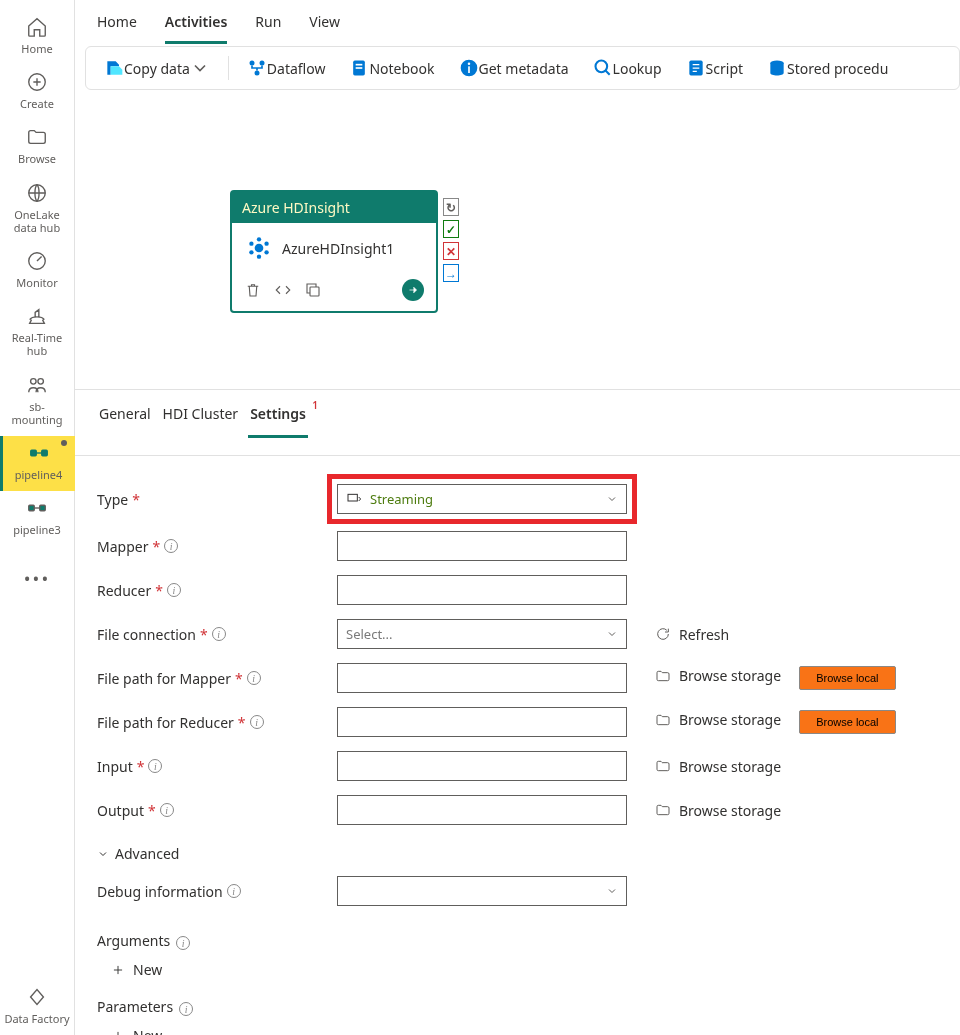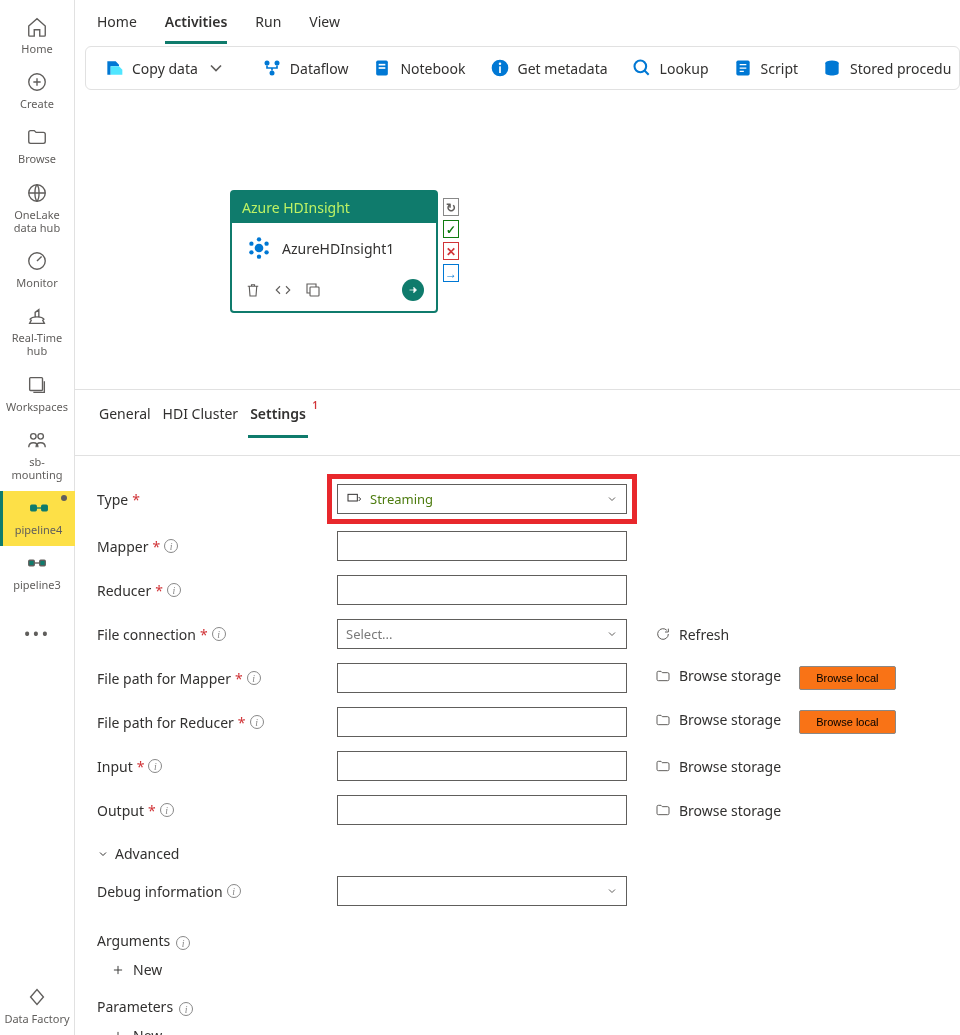--- a/index.html
+++ b/index.html
@@ -18,29 +18,29 @@
   
   .content { position: absolute; left: 75px; top: 0; right: 0; height: 1035px; }
   
   
   .top-menu { display: flex; gap: 28px; padding: 8px 22px 0; height: 40px; align-items: flex-start; }
   .top-menu-item { font-size: 14px; color: #323130; padding: 4px 0 10px; cursor: pointer; }
   .top-menu-item.active { font-weight: 600; border-bottom: 3px solid #0F7B6C; }
   
   
   .toolbar { display: flex; align-items: center; height: 44px; border: 1px solid #e1e1e1; border-radius: 6px; margin: 6px 0 0 10px; padding: 0 8px; gap: 4px; overflow: hidden; white-space: nowrap; }
-  .toolbar-item { display: flex; align-items: center; gap: 8px; padding: 6px 10px; font-size: 14px; cursor: pointer; color: #323130; }
+  .toolbar-item { display: flex; align-items: center; padding: 6px 10px; font-size: 14px; cursor: pointer; color: #323130; }
   .toolbar-item svg { width: 20px; height: 20px; flex: 0 0 20px; }
   .toolbar-sep { width: 1px; height: 24px; background: #e1e1e1; margin: 0 4px; }
   .chev { width: 12px; height: 12px; }
   
   
   .canvas { height: 300px; position: relative; border-bottom: 1px solid #e1e1e1; }
   .node { position: absolute; left: 155px; top: 100px; width: 208px; border: 2px solid #0F7B6C; border-radius: 4px; background: #fff; }
-  .node-header { background: #0F7B6C; color: #bef264; padding: 6px 10px; font-size: 14px; }
+  .node-header { background: #0F7B6C; color: #fef9c3; padding: 6px 10px; font-size: 14px; }
   .node-body { display: flex; align-items: center; gap: 10px; padding: 12px 14px; font-size: 14px; }
   .node-body svg { width: 26px; height: 26px; }
   .node-footer { display: flex; align-items: center; gap: 12px; padding: 6px 12px 10px; }
   .node-footer svg { width: 18px; height: 18px; cursor: pointer; stroke: #605e5c; fill: none; stroke-width: 1.5; }
   .node-footer .spacer { flex: 1; }
   .node-run { width: 22px; height: 22px; background: #0F7B6C; border-radius: 50%; display: flex; align-items: center; justify-content: center; cursor: pointer; }
   .node-run svg { stroke: #fff; fill: #fff; width: 12px; height: 12px; }
   .ports { position: absolute; left: 368px; top: 108px; display: flex; flex-direction: column; gap: 4px; }
   .port { width: 16px; height: 18px; border: 1px solid #888; background: #fff; display: flex; align-items: center; justify-content: center; font-size: 12px; font-weight: bold; cursor: pointer; }
   .port.ok { color: #107C10; border-color: #107C10; }
@@ -117,27 +117,20 @@
     <span>Monitor</span>
   </div>
   <div class="nav-item">
     <svg viewBox="0 0 24 24">
         <path d="M4 16s2-3 8-3 8 3 8 3M6 16l-2 4h16l-2-4M10 13V8l4-3v8"></path>
       </svg>
     <span style="white-space:pre-line;">Real-Time
 hub</span>
   </div>
   <div class="nav-item">
-    <svg viewBox="0 0 24 24">
-        <rect x="4" y="4" width="14" height="14" rx="1"></rect>
-        <path d="M8 20h12V8"></path>
-      </svg>
-    <span>Workspaces</span>
-  </div>
-  <div class="nav-item">
     <svg viewBox="0 0 24 24" stroke="#0F7B6C">
         <circle cx="8" cy="8" r="3"></circle>
         <circle cx="16" cy="8" r="3"></circle>
         <path d="M3 20c0-3 2-5 5-5s5 2 5 5M11 20c0-3 2-5 5-5s5 2 5 5"></path>
       </svg>
     <span style="white-space:pre-line;">sb-
 mounting</span>
   </div>
   <div class="nav-item active">
     <span class="dot"></span>

